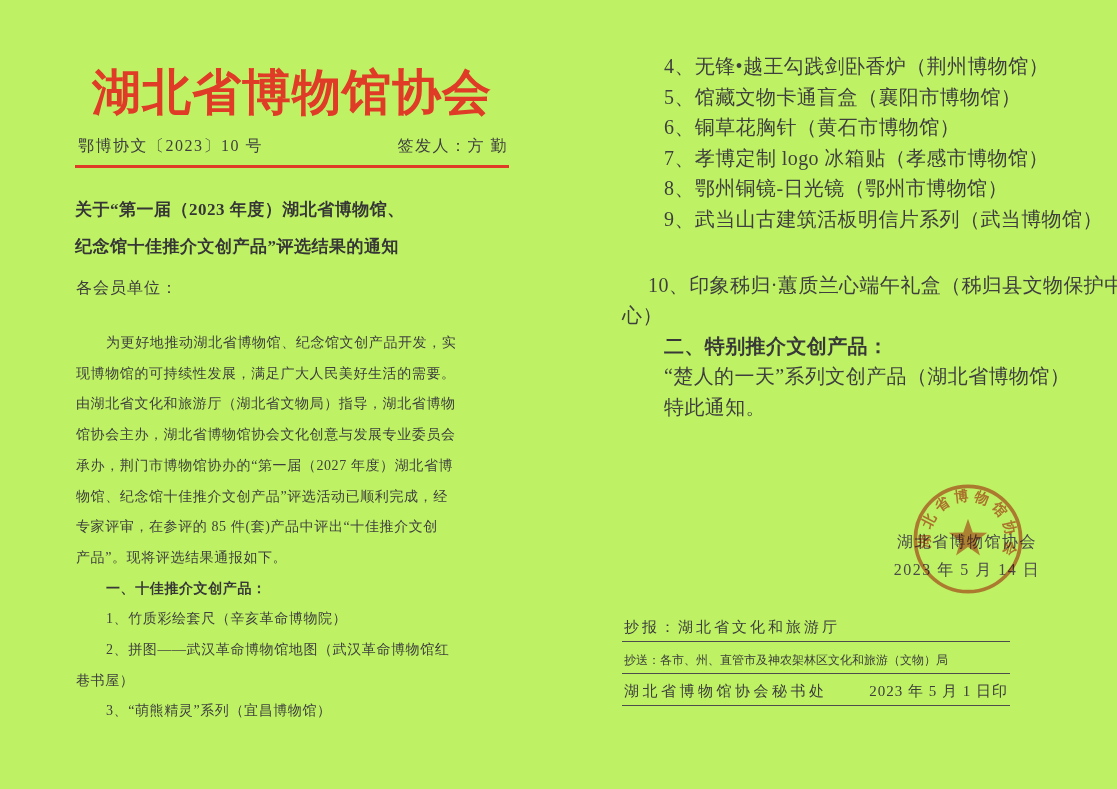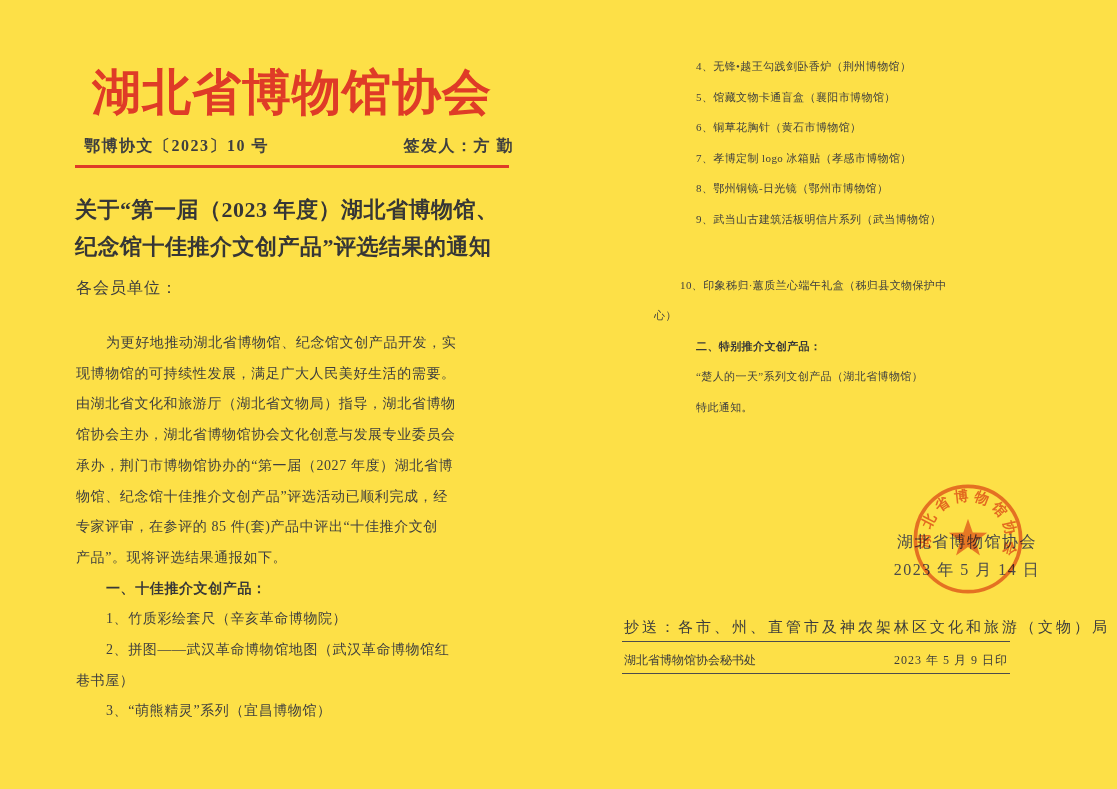--- a/index.html
+++ b/index.html
@@ -1,53 +1,53 @@
 <!DOCTYPE html>
 <html><head>
 <meta charset="utf-8">
 <style>
   html,body { margin:0; padding:0; background:#ffffff; }
   .page {
-    position:relative; width:1117px; height:789px; background:#fde047;
+    position:relative; width:1117px; height:789px; background:#bef264;
     font-family:"Liberation Serif","DejaVu Serif",serif; color:#3f3f3f; overflow:hidden;
   }
   
   .org-title {
     position:absolute; left:75px; top:58px; width:434px; text-align:center;
     font-size:49px; font-weight:700; letter-spacing:1px; color:#df3b27;
     line-height:70px; white-space:nowrap;
   }
   .doc-row {
-    position:absolute; left:84px; top:136px; width:430px;
-    display:flex; justify-content:space-between; font-size:16px; letter-spacing:1.5px;font-weight:bold;
+    position:absolute; left:78px; top:136px; width:430px;
+    display:flex; justify-content:space-between; font-size:16px; letter-spacing:1.5px;
   }
   .header-divider {
     position:absolute; left:75px; top:165px; width:434px; height:3px; background:#df3b27;
   }
   
   .notice-title {
     position:absolute; left:75px; top:192px; width:440px;
-    font-size:22px; font-weight:700; line-height:36.5px; letter-spacing:0.5px; color:#363636;
+    font-size:17px; font-weight:700; line-height:36.5px; letter-spacing:0.5px; color:#363636;
     white-space:nowrap;
   }
   .salutation {
     position:absolute; left:76px; top:278px; font-size:16px; letter-spacing:1px;
   }
   
   .lines .line { white-space:nowrap; }
   .lines .bold { font-weight:700; color:#383838; }
   .left-lines {
     position:absolute; left:76px; top:320px; width:436px;
     font-size:14px; letter-spacing:0.6px;margin-top:8px;
   }
   .left-lines .line { line-height:30.7px; }
   .left-lines .indent { padding-left:30px; }
   .right-lines {
-    position:absolute; left:654px; top:51px; width:396px;
-    font-size:11px; letter-spacing:0.4px;
+    position:absolute; left:622px; top:51px; width:396px;
+    font-size:20px; letter-spacing:0.4px;
   }
   .right-lines .line { line-height:30.6px; }
   .right-lines .indent { padding-left:42px; }
   .right-lines .indent-sm { padding-left:26px;margin-top:35px; }
   
   .signature {
     position:absolute; left:842px; top:528px; width:250px; text-align:center;
     font-size:16px; letter-spacing:1.5px; line-height:27.5px; color:#4a4a4a;
   }
   .seal {
@@ -153,25 +153,29 @@
     </defs>
     <circle cx="80" cy="80" r="52" fill="none" stroke="#dc4b3e" stroke-width="3.6" opacity="0.8"></circle>
     <text font-size="14" font-weight="bold" fill="#dc4b3e" opacity="0.85" letter-spacing="4.5">
       <textPath href="#sealArc" startOffset="4">湖北省博物馆协会</textPath>
     </text>
     <polygon opacity="0.75" fill="#dc4b3e" points="80,60 84.7,73.5 99,73.8 87.6,82.5 91.8,96.2 80,88 68.2,96.2 72.4,82.5 61,73.8 75.3,73.5"></polygon>
   </svg>
 
   <div class="footer">
 
+      <div class="f-row">
+        <span class="f-left">抄报：湖北省文化和旅游厅</span>
+        <span class="f-right"></span>
+      </div>
 
       <div class="f-row">
         <span class="f-left">抄送：各市、州、直管市及神农架林区文化和旅游（文物）局</span>
         <span class="f-right"></span>
       </div>
 
       <div class="f-row">
         <span class="f-left">湖北省博物馆协会秘书处</span>
-        <span class="f-right">2023 年 5 月 9 日印</span>
+        <span class="f-right">2023 年 5 月 1 日印</span>
       </div>
     </div>
 
 </div>
 
 </body></html>

